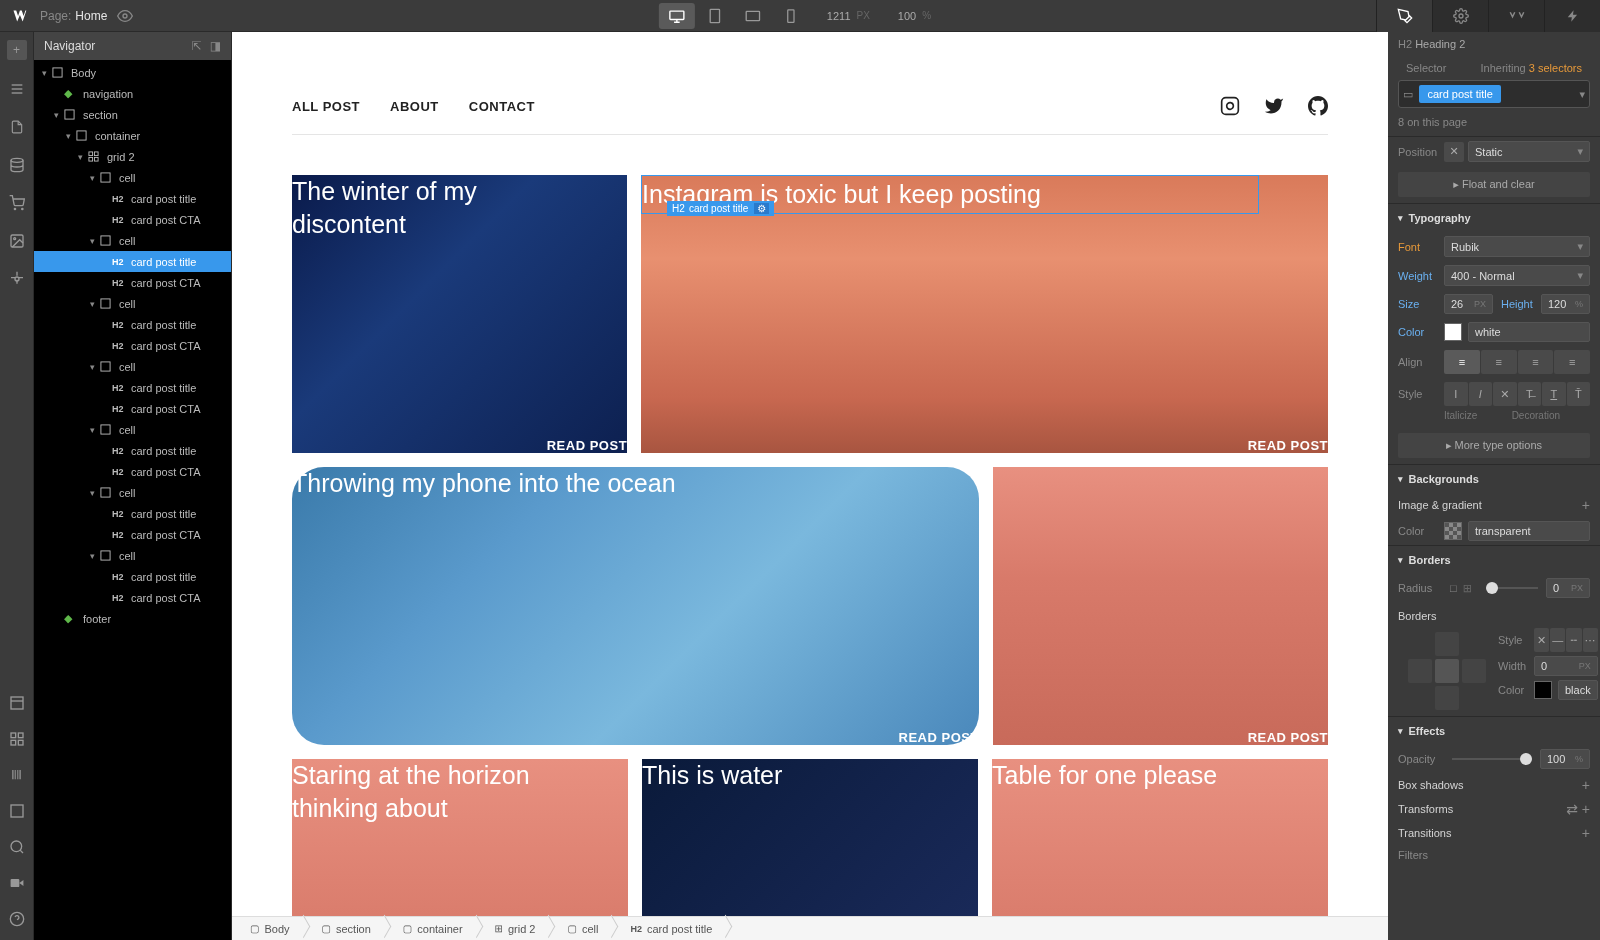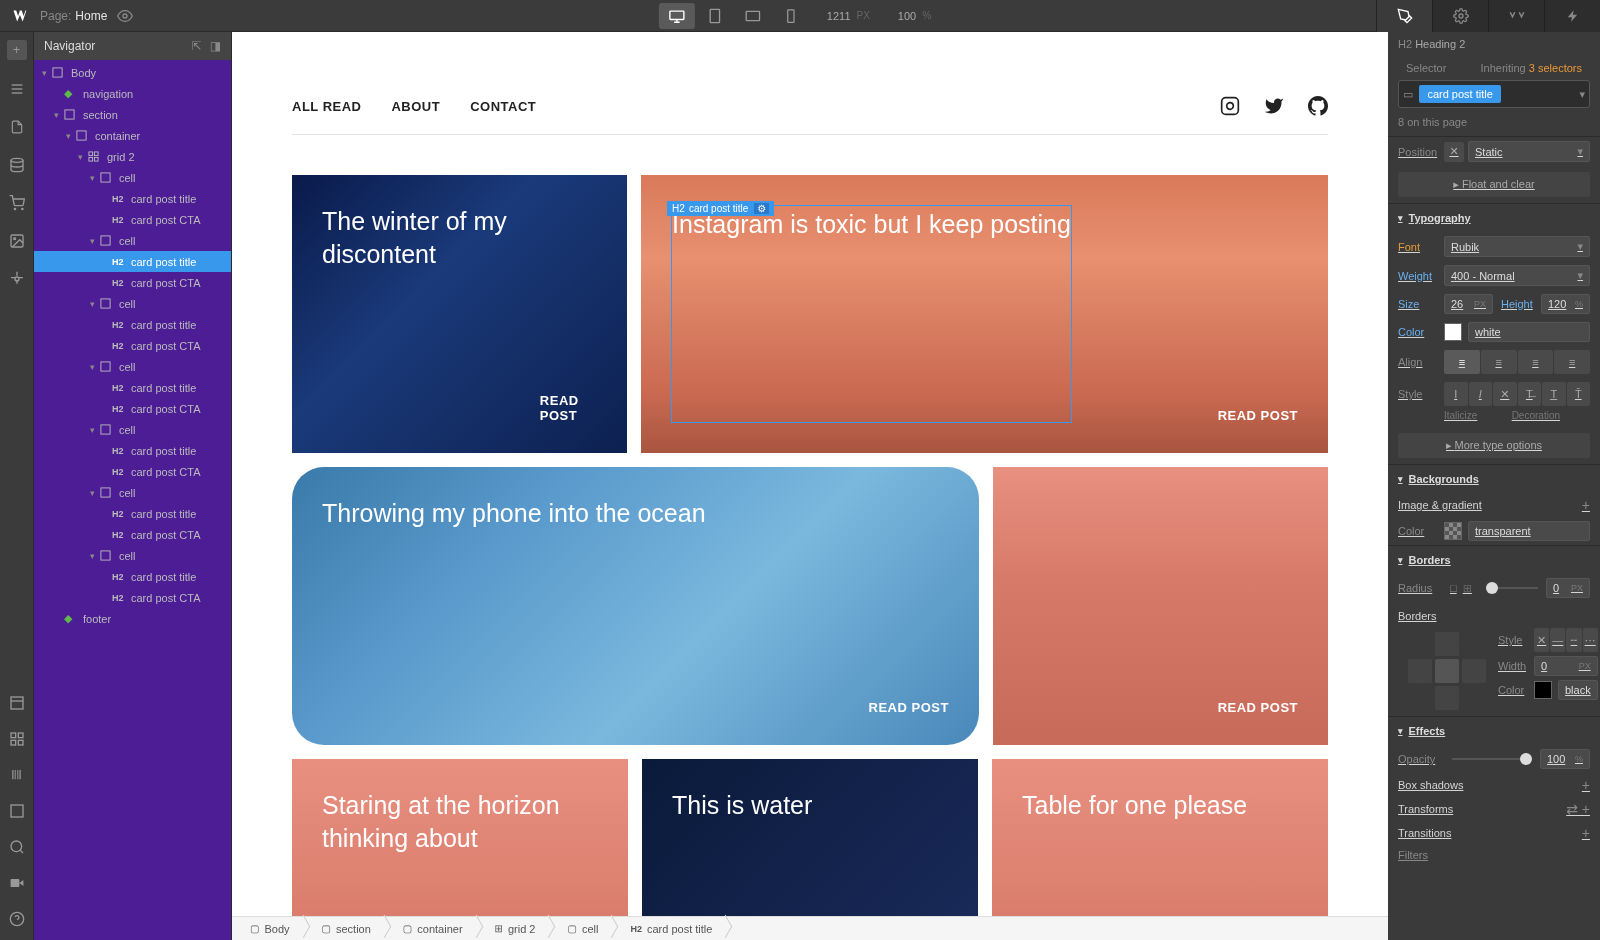--- a/index.html
+++ b/index.html
@@ -25,21 +25,21 @@
 .right-tabs { position: absolute; top: 0; right: 0; height: 32px; display: flex; background: #2d2d2d; }
 .right-tab { width: 56px; display: flex; align-items: center; justify-content: center; color: #888; border-left: 1px solid #222; }
 .right-tab.active { background: #3a3a3a; color: #fff; }
 
 
 .left-rail { position: absolute; left: 0; top: 32px; bottom: 0; width: 34px; background: #3b3b3b; display: flex; flex-direction: column; align-items: center; padding-top: 8px; gap: 20px; border-right: 1px solid #2a2a2a; }
 .left-rail .rail-ico { color: #999; width: 18px; height: 18px; display: flex; align-items: center; justify-content: center; }
 .left-rail .bottom-group { margin-top: auto; margin-bottom: 12px; display: flex; flex-direction: column; gap: 18px; align-items: center; }
 
 
-.navigator { position: absolute; left: 34px; top: 32px; width: 198px; bottom: 0; background: #4c1d95; border-right: 1px solid #2a2a2a; }
+.navigator { position: absolute; left: 34px; top: 32px; width: 198px; bottom: 0; background: #000000; border-right: 1px solid #2a2a2a; }
 .nav-header { height: 28px; display: flex; align-items: center; padding: 0 10px; background: #444; font-weight: 500; color: #ddd; }
 .nav-header .hdr-icons { margin-left: auto; display: flex; gap: 8px; color: #888; }
 .nav-tree { padding: 2px 0; overflow-y: auto; height: calc(100% - 28px); }
 .tree-row { display: flex; align-items: center; height: 21px; padding-left: 8px; color: #bbb; font-size: 11px; white-space: nowrap; }
 .tree-row.selected { background: #3898ec; color: #fff; }
 .tree-row .twisty { width: 10px; font-size: 9px; color: #888; }
 .tree-row.selected .twisty { color: #fff; }
 .tree-row .node-ico { width: 14px; margin-right: 5px; display: inline-flex; }
 .tree-row .h2-badge { font-size: 9px; font-weight: 600; margin-right: 5px; }
 
@@ -47,21 +47,21 @@
 .canvas-wrap { position: absolute; left: 232px; top: 32px; right: 212px; bottom: 24px; background: #fff; overflow-y: auto; }
 .blog-page { padding: 40px 60px 30px 60px; }
 .blog-title { font-family: Georgia, serif; font-size: 34px; font-weight: 700; color: #111; }
 .blog-nav { display: flex; align-items: center; margin-top: 24px; padding-bottom: 18px; border-bottom: 1px solid #e5e5e5; }
 .blog-nav a { font-size: 13px; font-weight: 600; color: #222; margin-right: 30px; letter-spacing: 0.5px; }
 .blog-nav .social { margin-left: auto; display: flex; gap: 24px; color: #222; }
 .grid { display: grid; gap: 14px; margin-top: 40px; }
 .row1 { grid-template-columns: 1fr 2.05fr; }
 .row2 { grid-template-columns: 2.05fr 1fr; }
 .row3 { grid-template-columns: 1fr 1fr 1fr; margin-top: 14px; }
-.card { position: relative; height: 278px; padding: 30px; color: #fff; font-family: Arial, sans-serif; display: flex; }
+.card { position: relative; height: 278px; color: #fff; font-family: Arial, sans-serif; display: flex; flex-direction: column; }
 .card.short { height: 180px; }
 .card h2 { font-size: 25px; font-weight: 500; line-height: 1.3; max-width: 90%; }
 .card .cta { margin-top: auto; margin-left: auto; font-size: 13px; font-weight: 700; letter-spacing: 0.5px; }
 .card.c1 { background: linear-gradient(135deg, #0a1a4a 0%, #1a3a7a 40%, #0d2050 100%); }
 .card.c2 { background: linear-gradient(180deg, #d97a5a 0%, #e89070 30%, #c86850 80%, #a85540 100%); }
 .card.c3 { background: linear-gradient(135deg, #3a7aaa 0%, #5a9acc 30%, #7ab8dd 60%, #4a88bb 100%); border-radius: 32px; }
 .card.c4 { background: linear-gradient(180deg, #e89080 0%, #d87a6a 40%, #c86a5a 100%); }
 .card.c5 { background: linear-gradient(180deg, #e89080 0%, #d87a6a 100%); }
 .card.c6 { background: linear-gradient(135deg, #0a1a3a 0%, #1a2a5a 100%); }
 .card.c7 { background: linear-gradient(180deg, #e89080 0%, #d87a6a 100%); }
@@ -82,21 +82,21 @@
 .rp-row { display: flex; align-items: center; padding: 6px 10px; color: #aaa; }
 .rp-heading-tag { color: #888; }
 .rp-selector-hdr { display: flex; padding: 6px 18px; color: #888; }
 .rp-selector-hdr .inh { margin-left: auto; }
 .rp-selector-hdr .inh-count { color: #e89a3a; }
 .selector-box { margin: 0 10px 6px 10px; background: #2d2d2d; border: 1px solid #555; border-radius: 3px; display: flex; align-items: center; padding: 4px; }
 .selector-chip { background: #3898ec; color: #fff; padding: 3px 8px; border-radius: 2px; font-size: 11px; }
 .selector-box .dev { margin-right: 6px; color: #888; }
 .selector-box .chev { margin-left: auto; color: #888; }
 .rp-note { padding: 2px 10px 8px 10px; color: #888; }
-.rp-section { border-top: 1px solid #2a2a2a; text-decoration: underline; }
+.rp-section { border-top: 1px solid #2a2a2a; }
 .rp-section-hdr { display: flex; align-items: center; padding: 8px 10px; font-weight: 600; color: #ddd; cursor: pointer; }
 .rp-section-hdr .tw { margin-right: 6px; font-size: 9px; }
 .rp-field { display: flex; align-items: center; padding: 4px 10px; }
 .rp-field .lbl { width: 46px; color: #888; }
 .rp-field .lbl.blue { color: #6ab0f0; }
 .rp-field .lbl.orange { color: #e89a3a; }
 .rp-input { flex: 1; background: #4a4a4a; border: 1px solid #555; color: #ddd; padding: 3px 6px; border-radius: 2px; font-size: 11px; display: flex; align-items: center; }
 .rp-input .unit { margin-left: auto; color: #777; font-size: 9px; }
 .rp-input .chev { margin-left: auto; color: #888; }
 .btn-group { display: flex; flex: 1; gap: 1px; }
@@ -525,21 +525,21 @@
           <span style="color:#5fb84a">◆</span>
         </span>
         <span>footer</span>
       </div>
     </div>
 </div>
 
 <div class="canvas-wrap">
   <div class="blog-page">
     <div class="blog-nav">
-      <a>ALL READ</a>
+      <a>ALL POST</a>
       <a>ABOUT</a>
       <a>CONTACT</a>
       <div class="social">
         <span>
             <svg width="20" height="20" viewBox="0 0 24 24" fill="none" stroke="currentColor" stroke-width="2">
               <rect x="2" y="2" width="20" height="20" rx="5"></rect>
               <path d="M16 11.37A4 4 0 1112.63 8 4 4 0 0116 11.37zM17.5 6.5h.01"></path>
             </svg>
           </span>
         <span>

